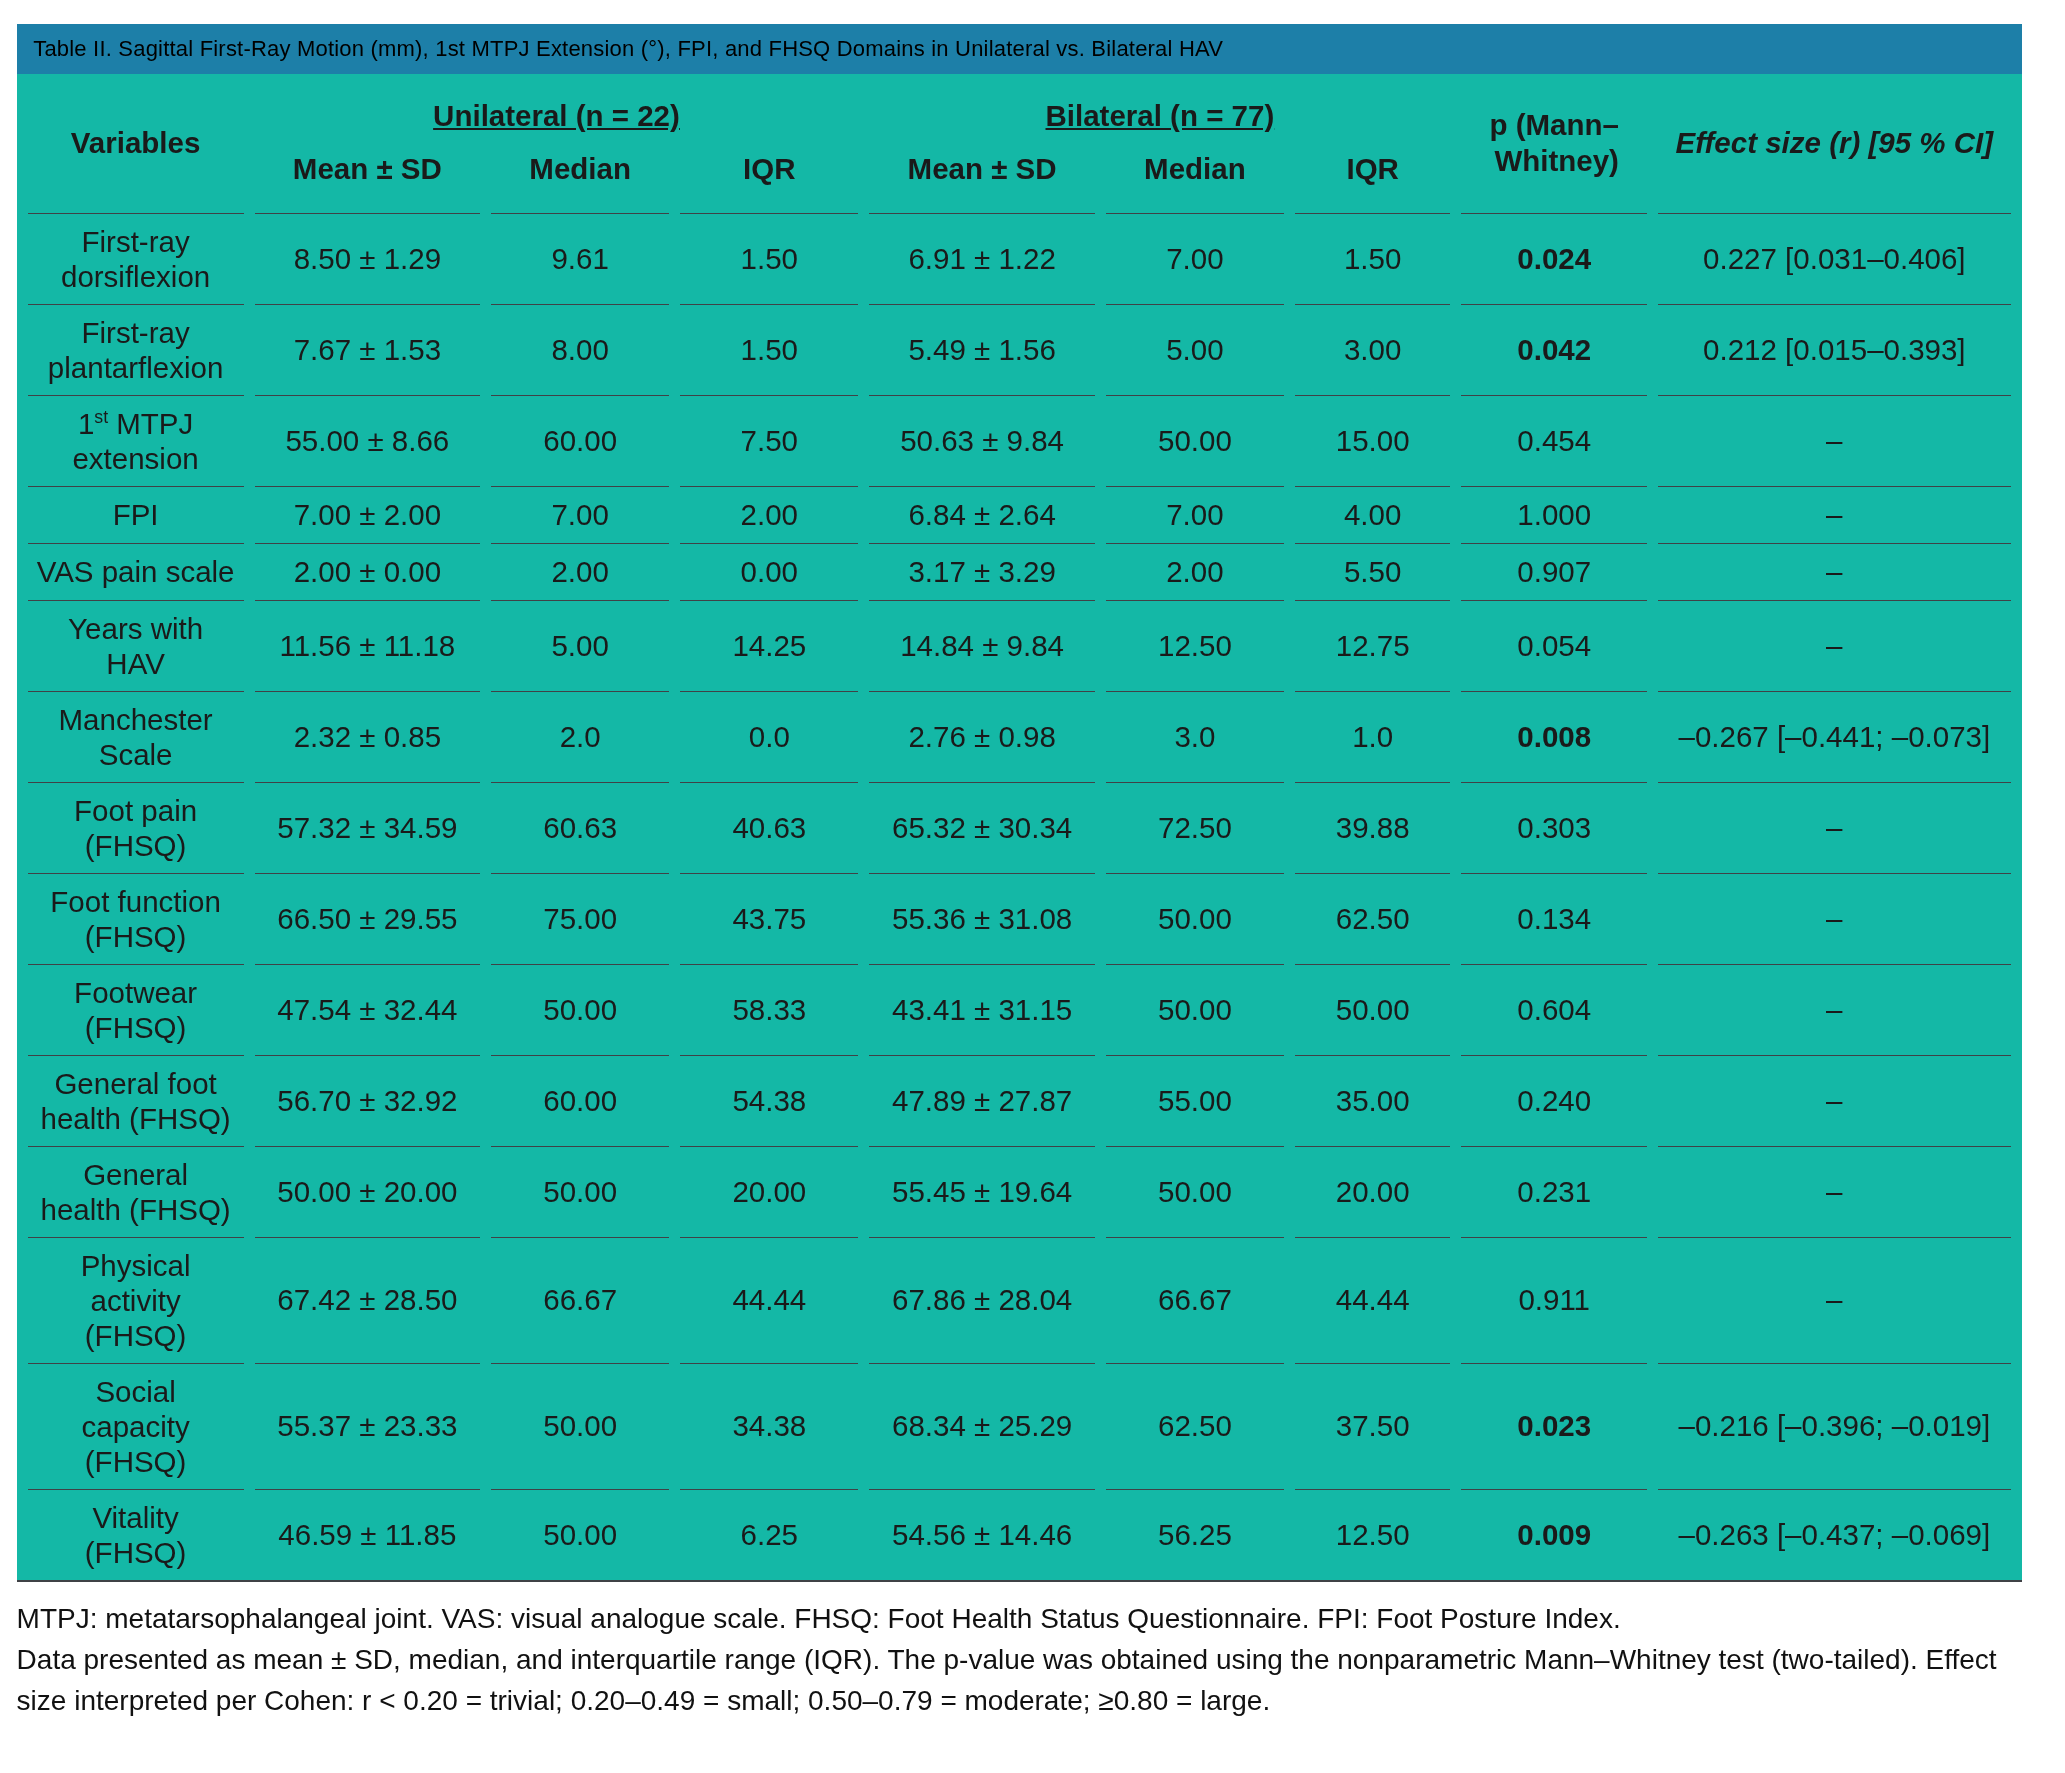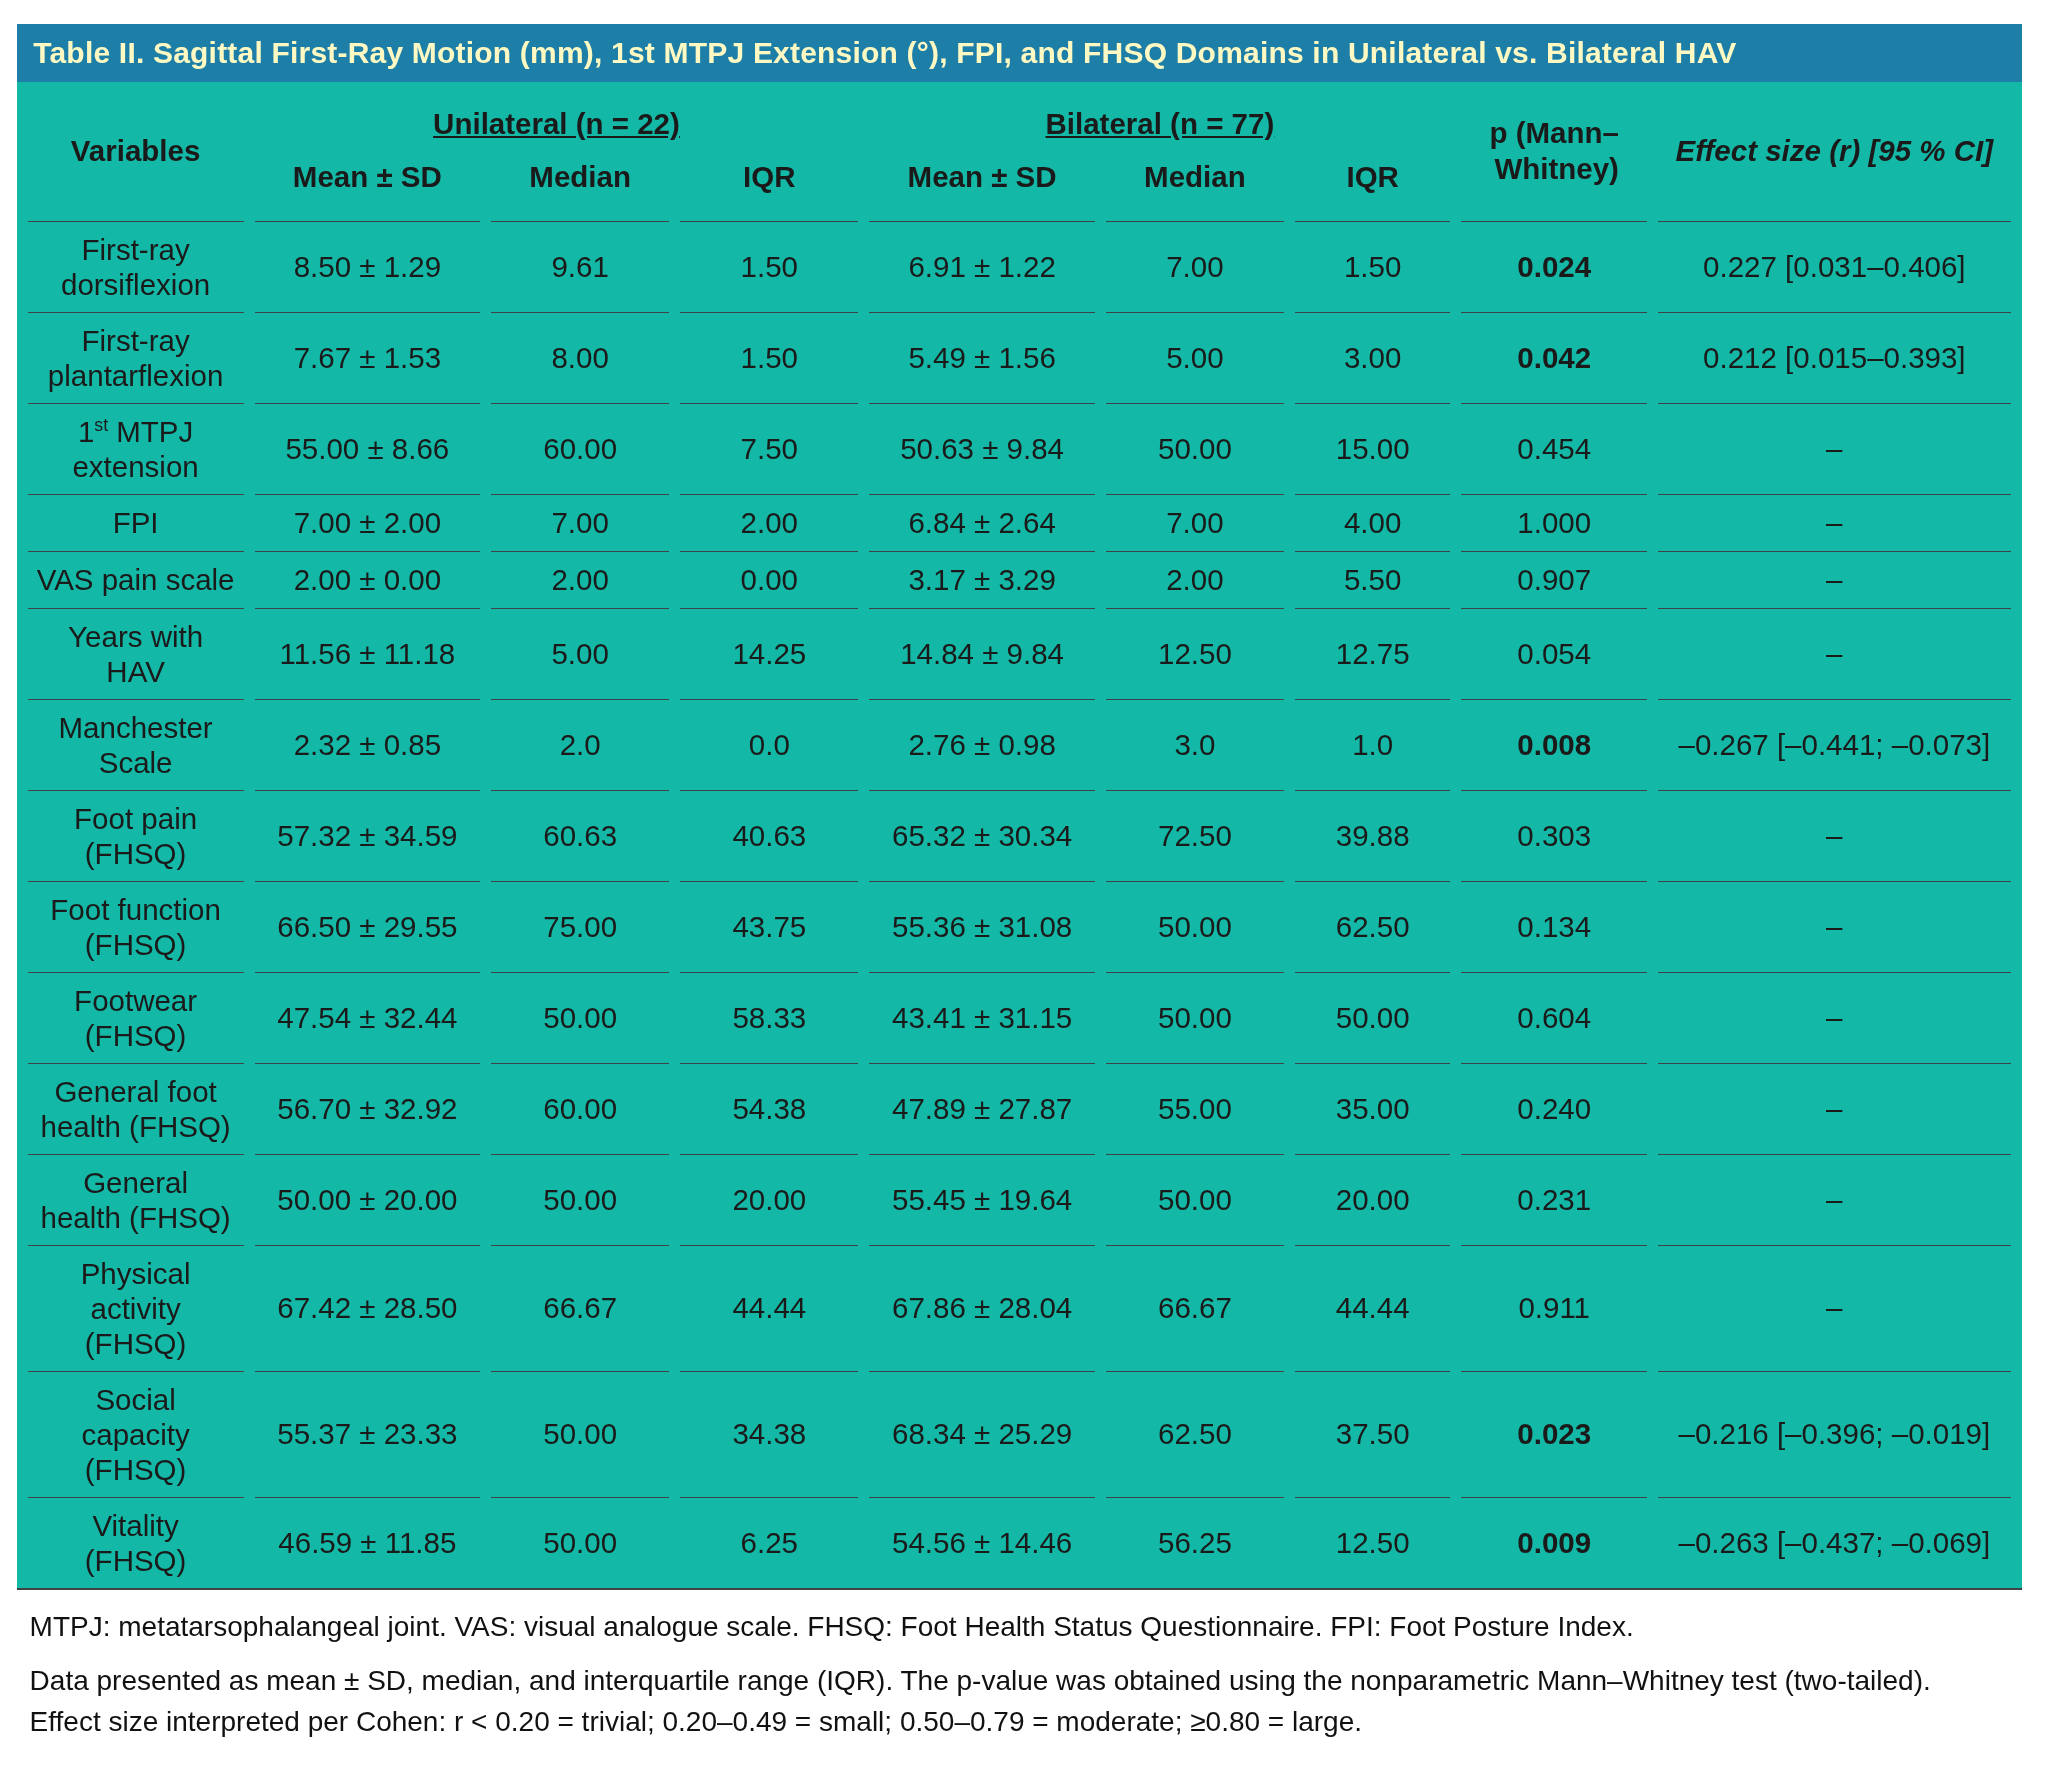--- a/index.html
+++ b/index.html
@@ -8,23 +8,23 @@
     background: #ffffff;
     font-family: "Liberation Sans", "DejaVu Sans", sans-serif;
     color: #1a1a1a;
   }
   .page {
     width: 2005px;
     margin: 24px 44px 28px 16.6px;
   }
   .title-bar {
     background: #1d7fa8;
-    color: #fef9c3;
-    font-size: 30px;
-    font-weight: bold;
+    color: #000000;
+    font-size: 22px;
+    font-weight: normal;
     padding: 12px 16.6px;
     letter-spacing: 0.2px;
   }
   .table-wrap {
     background: #14b8a6;
     border-bottom: 2.8px solid #3f4246;
   }
   table.results {
     width: 100%;
     table-layout: fixed;
@@ -71,21 +71,21 @@
     line-height: 0;
     margin-top: 28px;
   }
   td.bold { font-weight: bold; }
   .footnotes {
     margin-top: 16.6px;
     font-size: 28px;
     line-height: 41px;
     color: #111111;
   }
-  .footnotes p { margin: 13px; }
+  .footnotes p { margin: 0; }
 </style>
 </head>
 <body>
 
 <div class="page">
 
   <div class="title-bar">Table II. Sagittal First-Ray Motion (mm), 1st MTPJ Extension (°), FPI, and FHSQ Domains in Unilateral vs. Bilateral HAV</div>
 
   <div class="table-wrap">
     <table class="results">

